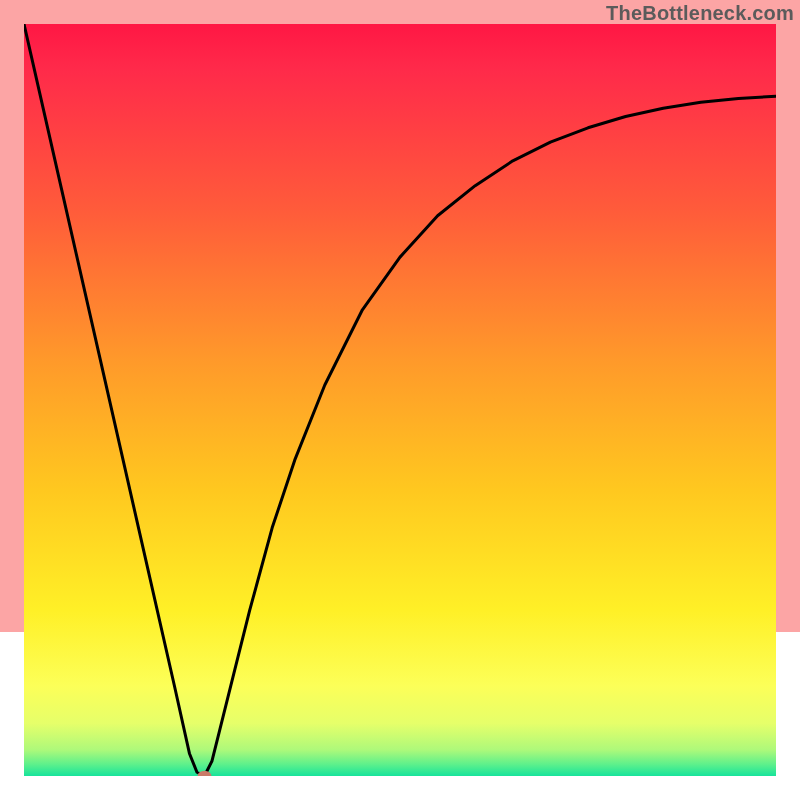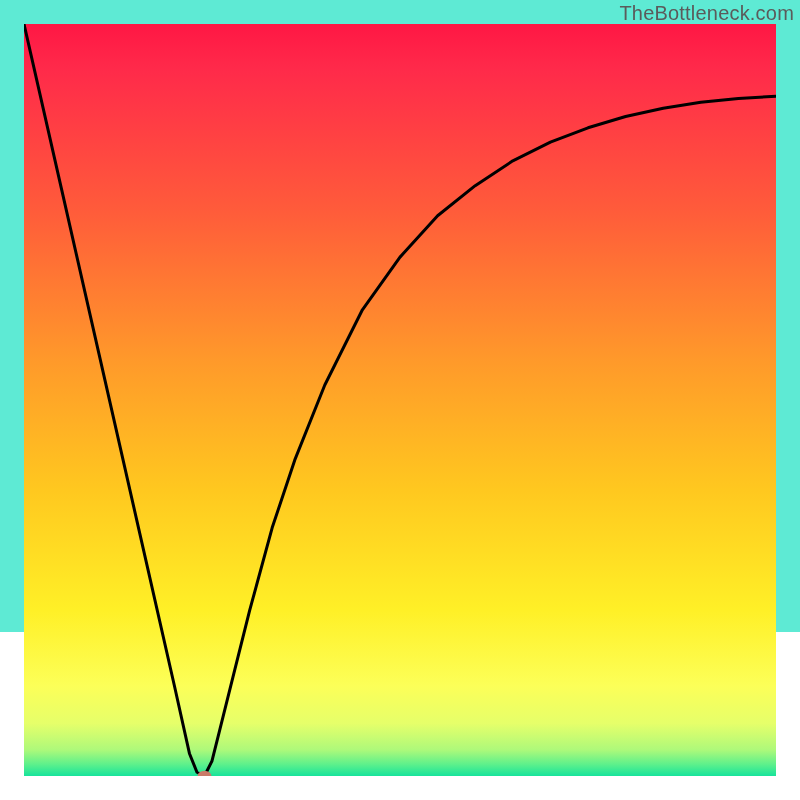--- a/index.html
+++ b/index.html
@@ -8,22 +8,23 @@
     width: 800px;
     height: 800px;
     background: #ffffff;
     font-family: Arial, Helvetica, sans-serif;
     overflow: hidden;
   }
   .frame {
     position: relative;
     width: 800px;
     height: 632px;
-    background: #5eead4;
+    background: #fca5a5;
     box-sizing: border-box;
+    font-weight: bold;
   }
   .plot-area {
     position: absolute;
     left: 24px;
     top: 24px;
     width: 752px;
     height: 752px;
     overflow: hidden;
   }
   .attribution {

